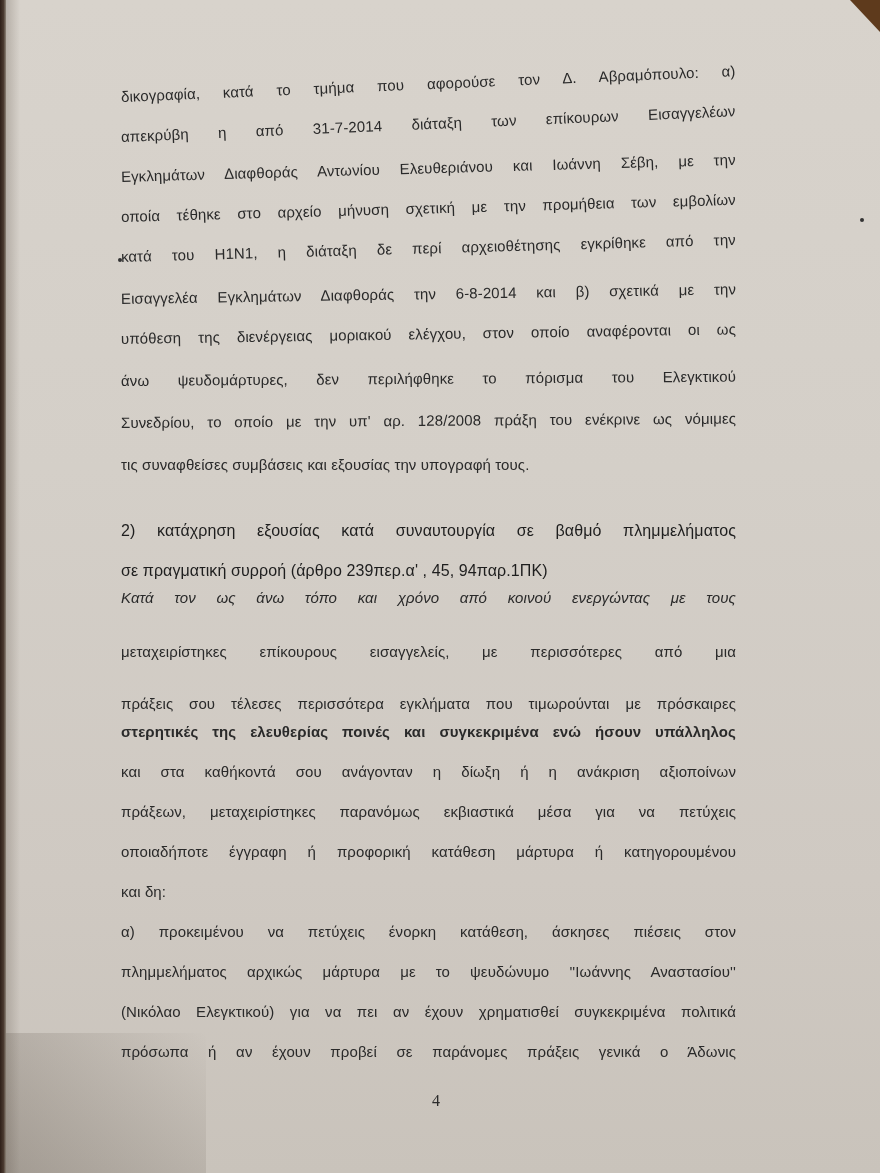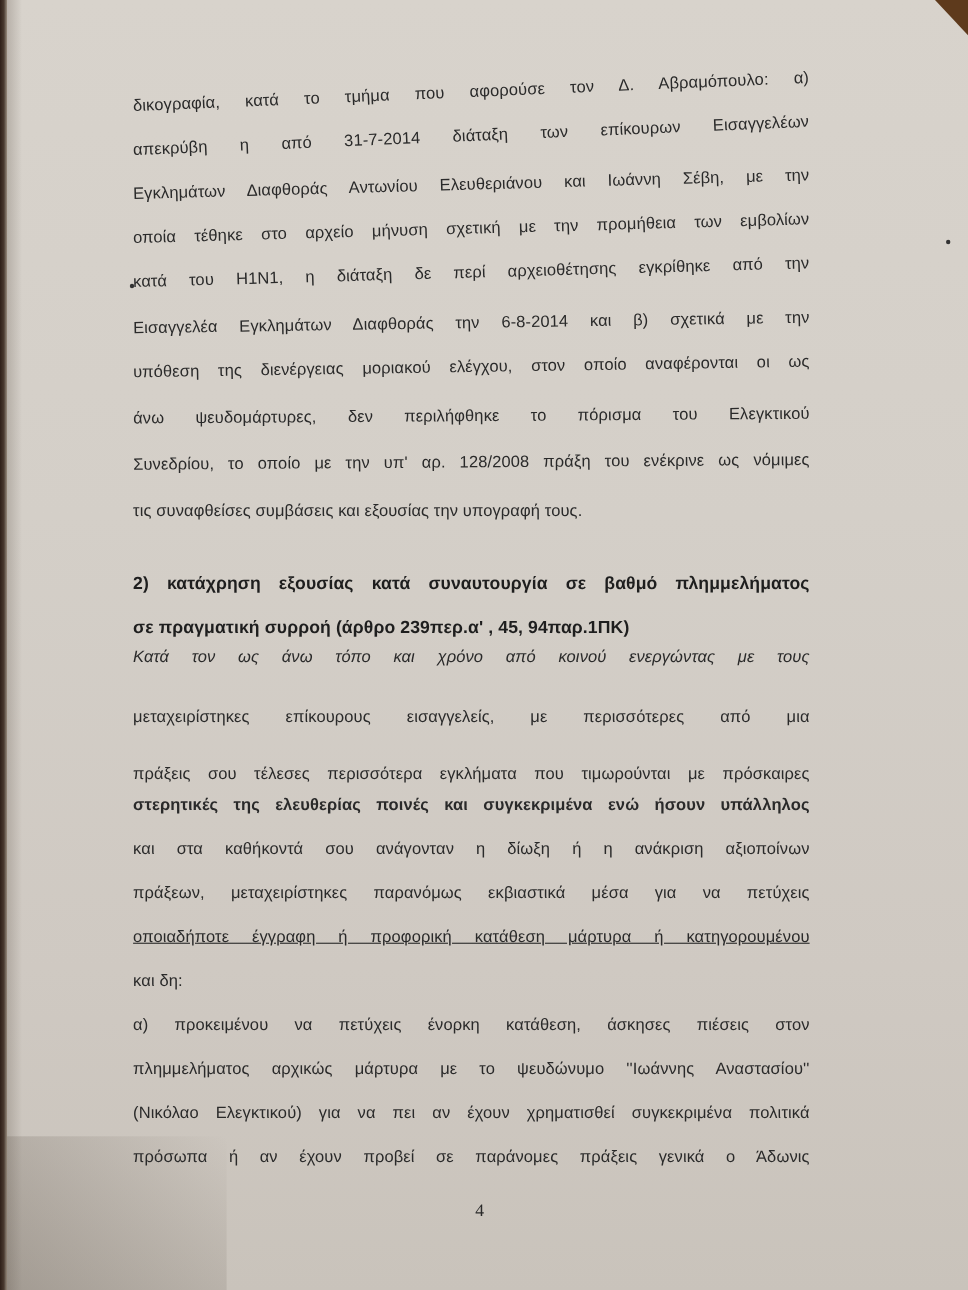--- a/index.html
+++ b/index.html
@@ -34,21 +34,21 @@
     .text-block {
       position: absolute; left: 115px; top: 50px; width: 615px;
       color: #2a2a2a; font-size: 15px;
     }
     .line {
       position: absolute; left: 0; width: 615px; white-space: nowrap;
       text-align: justify; text-align-last: justify;
       letter-spacing: 0.1px;
     }
     .line.last { text-align-last: left; }
-    .line.bold { font-weight: bold; font-size: 16px; color: #1e1e1e; }
+    .line.bold { font-weight: normal; font-size: 16px; color: #1e1e1e; }
     .tilt-1 { transform: rotate(-2.4deg); transform-origin: left center; }
     .tilt-2 { transform: rotate(-1.6deg); transform-origin: left center; }
     .tilt-3 { transform: rotate(-0.9deg); transform-origin: left center; }
     .tilt-4 { transform: rotate(-0.4deg); transform-origin: left center; }
     .page-number {
       position: absolute; left: 426px; top: 1092px;
       font-family: "Liberation Serif", serif; font-size: 16px; color: #2a2a2a;
     }
     .speck {
       position: absolute; width: 4px; height: 4px; border-radius: 50%;
@@ -83,21 +83,21 @@
 
     <div class="line bold" style="top:472px;">2) κατάχρηση εξουσίας  κατά συναυτουργία σε βαθμό πλημμελήματος</div>
     <div class="line bold last" style="top:512px;">σε πραγματική  συρροή (άρθρο 239περ.α' , 45, 94παρ.1ΠΚ)</div>
 
     <div class="line" style="top:539px;font-style:italic;">Κατά τον ως άνω τόπο και χρόνο   από κοινού ενεργώντας με τους</div>
     <div class="line" style="top:593px;">μεταχειρίστηκες επίκουρους εισαγγελείς, με περισσότερες από μια</div>
     <div class="line" style="top:633px;margin-top:12px;">πράξεις σου τέλεσες περισσότερα εγκλήματα που τιμωρούνται με πρόσκαιρες</div>
     <div class="line" style="top:673px;font-weight:bold;">στερητικές  της ελευθερίας ποινές και συγκεκριμένα  ενώ  ήσουν υπάλληλος</div>
     <div class="line" style="top:713px;">και στα καθήκοντά σου ανάγονταν η δίωξη ή η ανάκριση αξιοποίνων</div>
     <div class="line" style="top:753px;">πράξεων,  μεταχειρίστηκες παρανόμως εκβιαστικά μέσα  για να πετύχεις</div>
-    <div class="line" style="top:793px;text-decoration:underline;">οποιαδήποτε έγγραφη  ή προφορική κατάθεση μάρτυρα ή κατηγορουμένου</div>
+    <div class="line" style="top:793px;">οποιαδήποτε έγγραφη  ή προφορική κατάθεση μάρτυρα ή κατηγορουμένου</div>
     <div class="line last" style="top:833px;">και δη:</div>
     <div class="line" style="top:873px;">α) προκειμένου να πετύχεις ένορκη κατάθεση,  άσκησες πιέσεις στον</div>
     <div class="line" style="top:913px;">πλημμελήματος αρχικώς μάρτυρα με το ψευδώνυμο ''Ιωάννης Αναστασίου''</div>
     <div class="line" style="top:953px;">(Νικόλαο Ελεγκτικού)  για να πει αν έχουν χρηματισθεί συγκεκριμένα πολιτικά</div>
     <div class="line" style="top:993px;">πρόσωπα ή αν έχουν προβεί σε παράνομες πράξεις γενικά ο Άδωνις</div>
   </div>
 
   <div class="page-number">4</div>
 </div>
 

